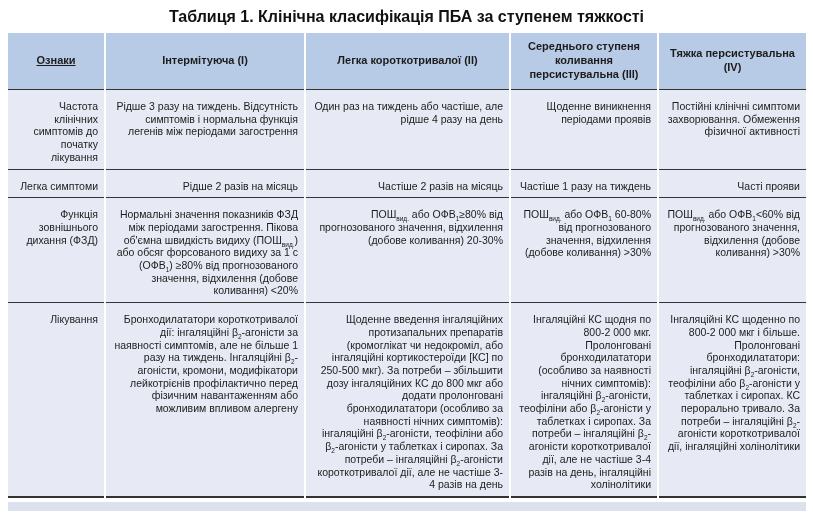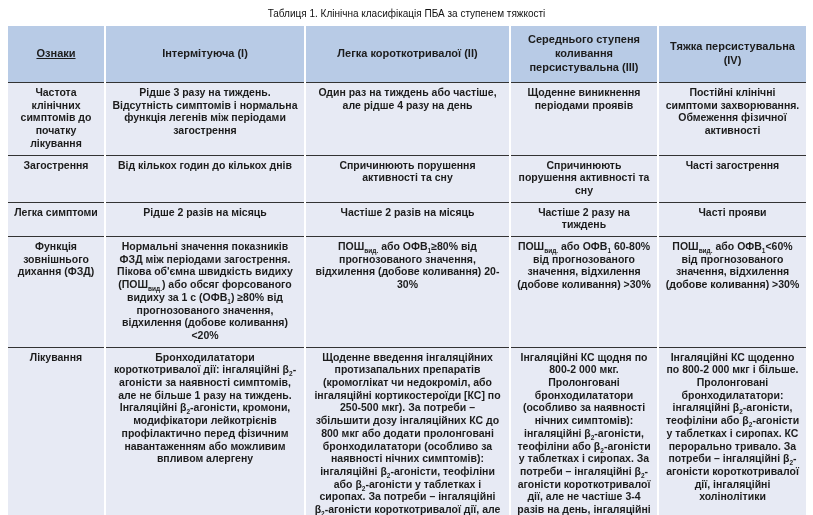--- a/index.html
+++ b/index.html
@@ -9,42 +9,42 @@
     --footer-bar:#dce1ee;
     --text:#1c1c1c;
   }
   html,body{margin:0;padding:0;}
   body{
     width:813px;height:515px;overflow:hidden;
     background:#ffffff;color:var(--text);
     font-family:"Liberation Sans", sans-serif;
   }
   .title{
-    text-align:center;font-weight:normal;font-size:10px;
+    text-align:center;font-weight:bold;font-size:16px;
     padding:8px 0 7px 0;color:#111;
   }
   table.clas{
     border-collapse:collapse;table-layout:fixed;
     width:798px;margin-left:8px;
     border-bottom:2px solid var(--rule);
   }
   thead th{
     background:var(--header-bg);
     font-weight:bold;font-size:11px;line-height:1.25;
     text-align:center;vertical-align:middle;
     height:48px;padding:4px 5px;
     border-left:2px solid #ffffff;
   }
   thead th:first-child{border-left:none;text-decoration:underline;}
   tbody tr{border-top:1.5px solid var(--rule);}
   tbody th,tbody td{
     background:var(--row-bg);
-    font-weight:bold;font-size:10.5px;line-height:1.21;
-    text-align:center;vertical-align:top;
-    padding:3px 6px 5px 6px;
+    font-weight:normal;font-size:10.5px;line-height:1.21;
+    text-align:right;vertical-align:top;
+    padding:10px 6px 5px 6px;
     border-left:2px solid #ffffff;
   }
   tbody th:first-child{border-left:none;}
   sub{font-size:0.62em;line-height:0;}
   .footer-bar{
     width:798px;height:9px;margin:4px 0 0 8px;
     background:var(--footer-bar);
   }
 </style>
 </head>
@@ -71,31 +71,24 @@
   </thead>
   <tbody>
     <tr>
       <th>Частота клінічних симптомів до початку лікування</th>
       <td>Рідше 3 разу на тиждень. Відсутність симптомів і нормальна функція легенів між періодами загострення</td>
       <td>Один раз на тиждень або частіше, але рідше 4 разу на день</td>
       <td>Щоденне виникнення періодами проявів</td>
       <td>Постійні клінічні симптоми захворювання. Обмеження фізичної активності</td>
     </tr>
     <tr>
-      <th>Загострення</th>
-      <td>Від кількох годин до кількох днів</td>
-      <td>Спричинюють порушення активності та сну</td>
-      <td>Спричинюють порушення активності та сну</td>
-      <td>Часті загострення</td>
-    </tr>
-    <tr>
       <th>Легка симптоми</th>
       <td>Рідше 2 разів на місяць</td>
       <td>Частіше 2 разів на місяць</td>
-      <td>Частіше 2 разу на тиждень</td>
+      <td>Частіше 1 разу на тиждень</td>
       <td>Часті прояви</td>
     </tr>
     <tr>
       <th>Функція зовнішнього дихання (ФЗД)</th>
       <td>Нормальні значення показників ФЗД між періодами загострення. Пікова об'ємна швидкість видиху (ПОШ<sub>вид.</sub>) або обсяг форсованого видиху за 1 с (ОФВ<sub>1</sub>) ≥80% від прогнозованого значення, відхилення (добове коливання) &lt;20%</td>
       <td>ПОШ<sub>вид.</sub> або ОФВ<sub>1</sub>≥80% від прогнозованого значення, відхилення (добове коливання) 20-30%</td>
       <td>ПОШ<sub>вид.</sub> або ОФВ<sub>1</sub> 60-80% від прогнозованого значення, відхилення (добове коливання) &gt;30%</td>
       <td>ПОШ<sub>вид.</sub> або ОФВ<sub>1</sub>&lt;60% від прогнозованого значення, відхилення (добове коливання) &gt;30%</td>
     </tr>
     <tr>

